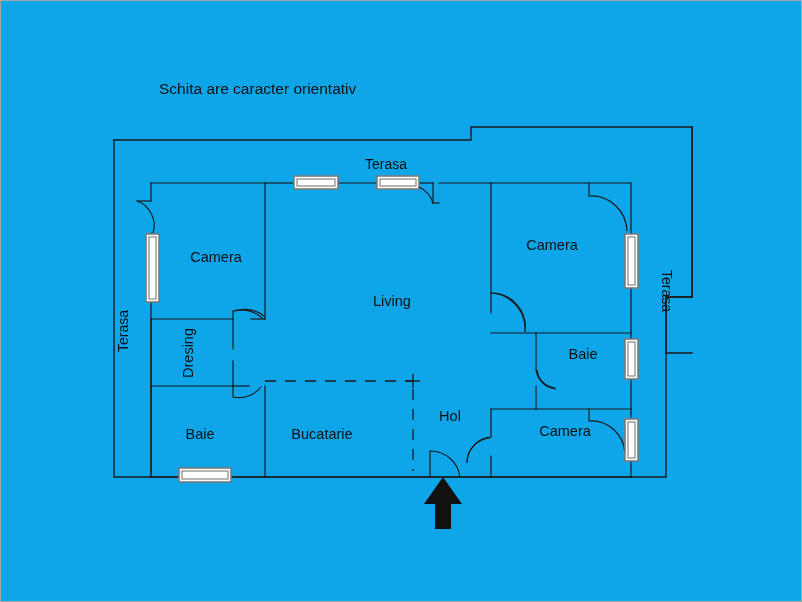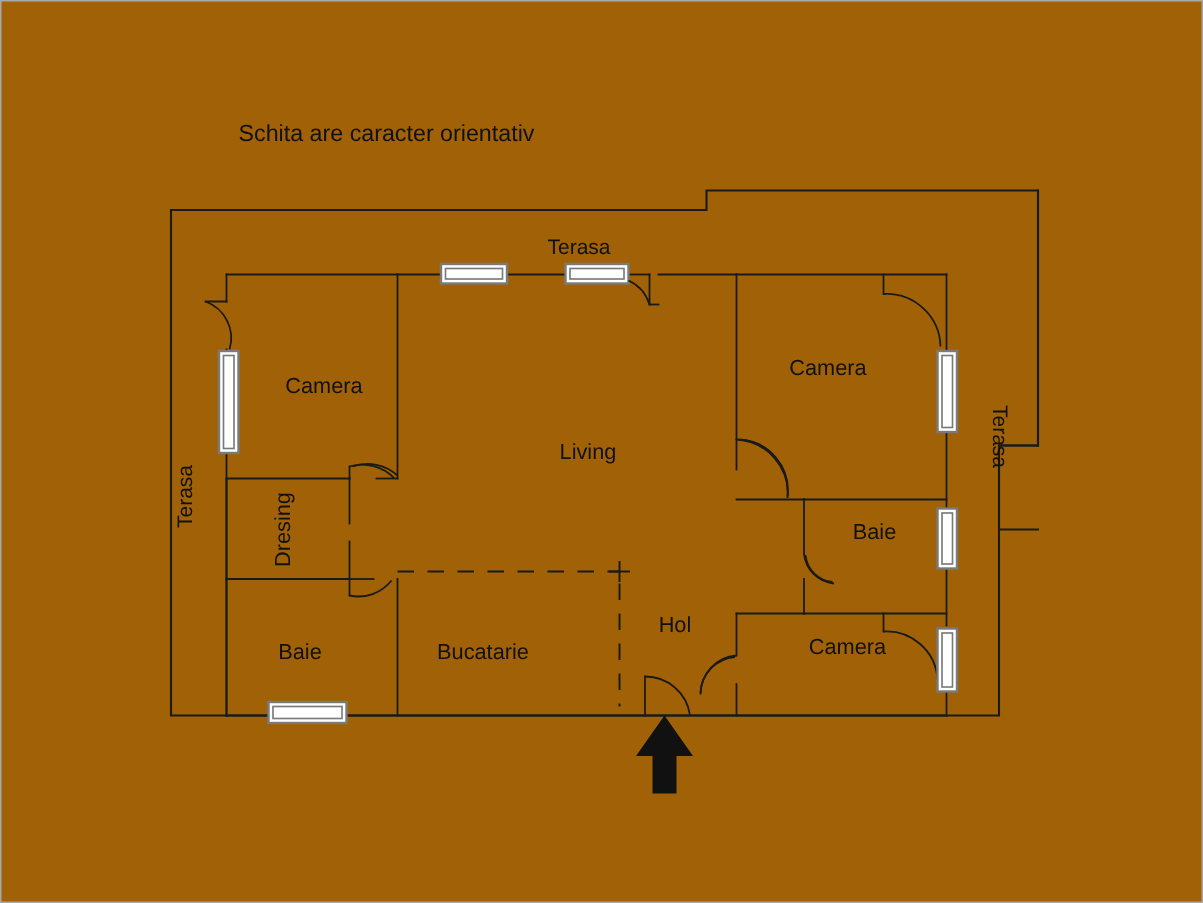--- a/index.html
+++ b/index.html
@@ -4,21 +4,21 @@
 <style>
   html, body {
     margin: 0;
     padding: 0;
     background: #ffffff;
   }
   #page {
     position: relative;
     width: 802px;
     height: 602px;
-    background: #a16207;
+    background: #0ea5e9;
     border: 1px solid #a8a8a8;
     box-sizing: border-box;
     overflow: hidden;
     font-family: "Liberation Sans", sans-serif;
   }
   #plan-svg {
     position: absolute;
     left: 0;
     top: 0;
     width: 802px;

